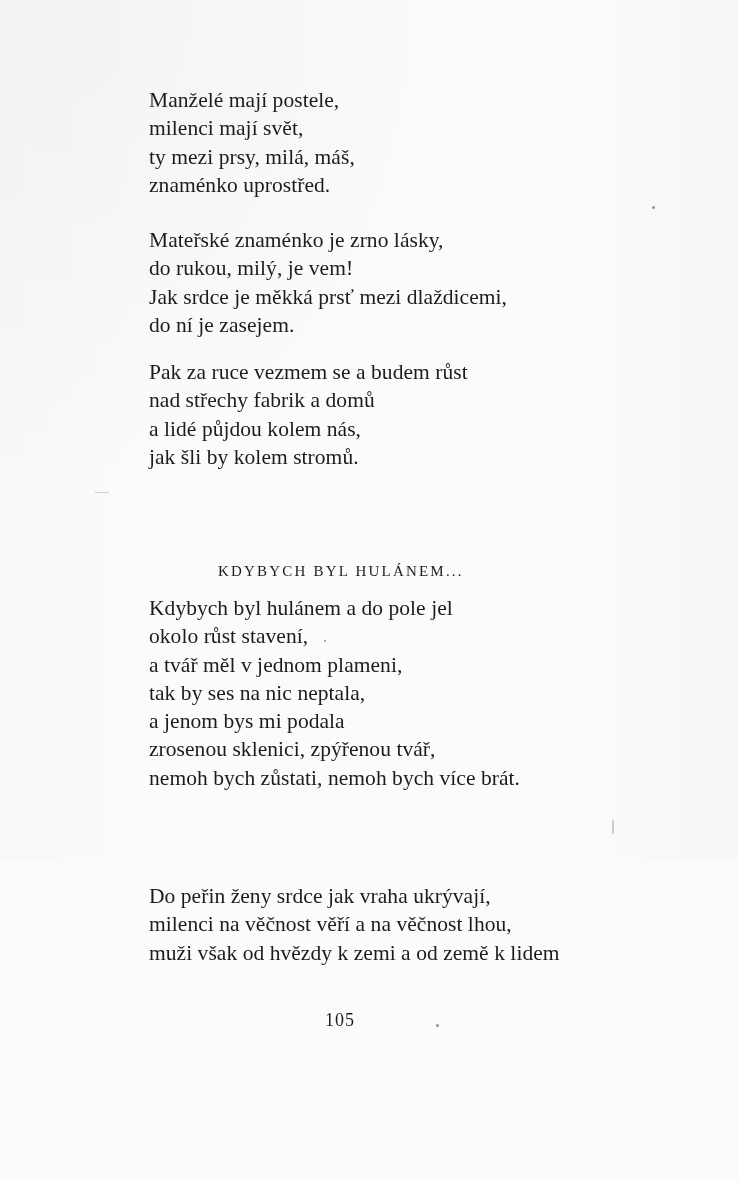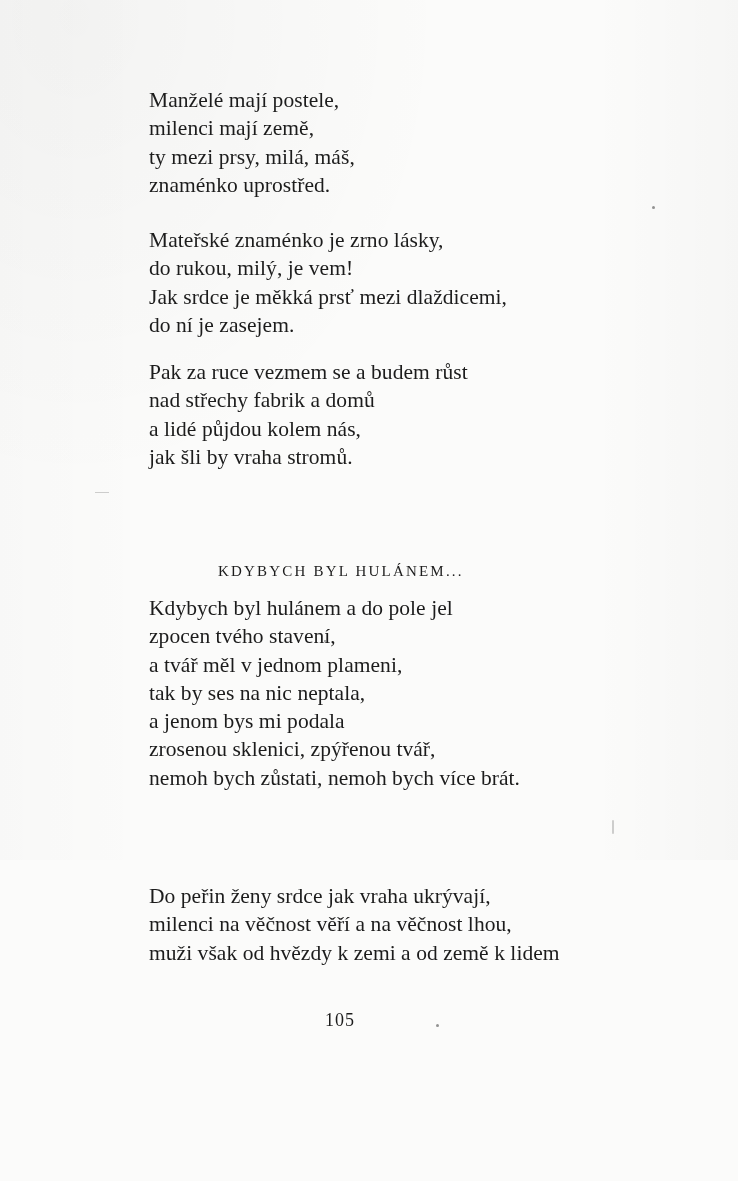--- a/index.html
+++ b/index.html
@@ -70,44 +70,44 @@
       background: rgba(120,120,120,0.35);
     }
   </style>
 </head>
 <body>
 
 <div class="page">
 
   <p class="stanza s1">
     <span class="line">Manželé mají postele,</span>
-    <span class="line">milenci mají země,</span>
+    <span class="line">milenci mají svět,</span>
     <span class="line">ty mezi prsy, milá, máš,</span>
     <span class="line">znaménko uprostřed.</span>
   </p>
 
   <p class="stanza s2">
     <span class="line">Mateřské znaménko je zrno lásky,</span>
     <span class="line">do rukou, milý, je vem!</span>
     <span class="line">Jak srdce je měkká prsť mezi dlaždicemi,</span>
     <span class="line">do ní je zasejem.</span>
   </p>
 
   <p class="stanza s3">
     <span class="line">Pak za ruce vezmem se a budem růst</span>
     <span class="line">nad střechy fabrik a domů</span>
     <span class="line">a lidé půjdou kolem nás,</span>
-    <span class="line">jak šli by vraha stromů.</span>
+    <span class="line">jak šli by kolem stromů.</span>
   </p>
 
   <h2 class="poem-title">KDYBYCH BYL HULÁNEM...</h2>
 
   <p class="stanza s4">
     <span class="line">Kdybych byl hulánem a do pole jel</span>
-    <span class="line">zpocen tvého stavení,</span>
+    <span class="line">okolo růst stavení,</span>
     <span class="line">a tvář měl v jednom plameni,</span>
     <span class="line">tak by ses na nic neptala,</span>
     <span class="line">a jenom bys mi podala</span>
     <span class="line">zrosenou sklenici, zpýřenou tvář,</span>
     <span class="line">nemoh bych zůstati, nemoh bych více brát.</span>
   </p>
 
   <p class="stanza s5">
     <span class="line">Do peřin ženy srdce jak vraha ukrývají,</span>
     <span class="line">milenci na věčnost věří a na věčnost lhou,</span>

